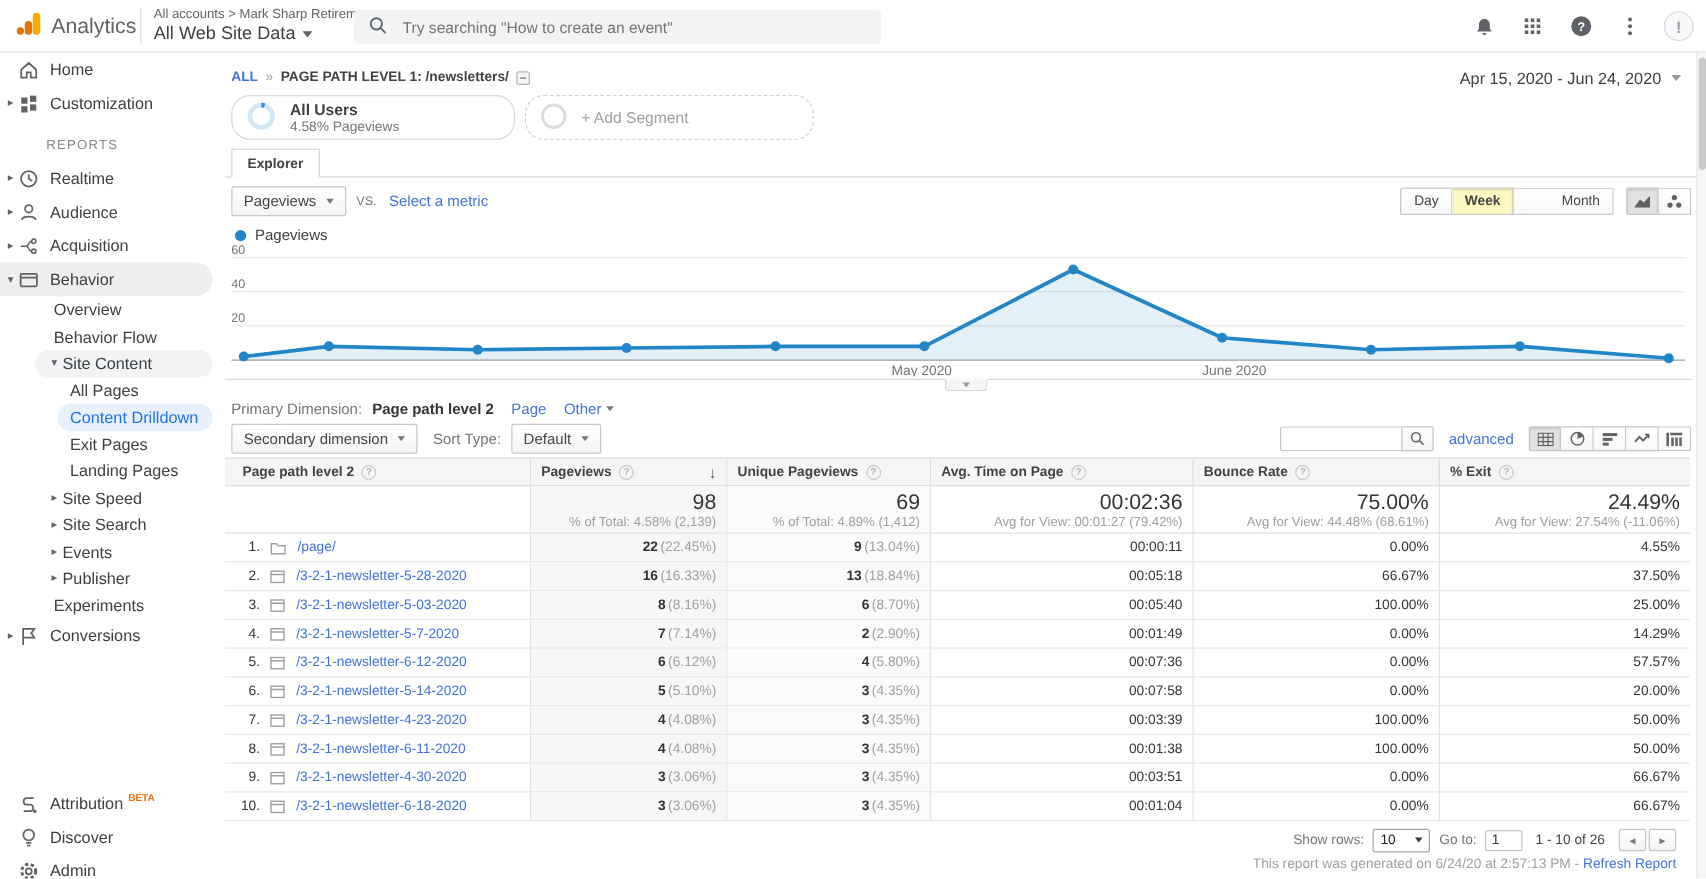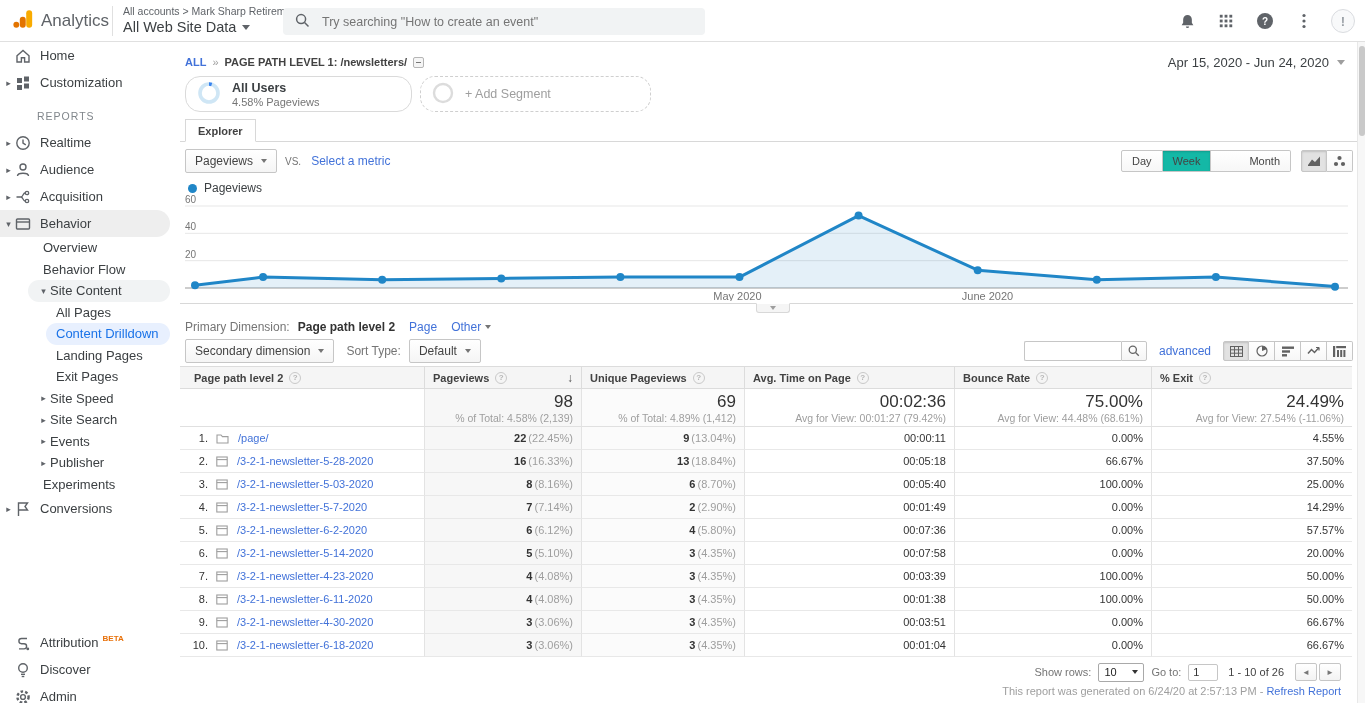--- a/index.html
+++ b/index.html
@@ -79,21 +79,21 @@
   .dd-btn { height:24px; border:1px solid #c6c6c6; border-radius:2px; background:linear-gradient(#fff,#f5f5f5);
     display:inline-flex; align-items:center; gap:8px; padding:0 9px; font-size:12px; color:#444; cursor:pointer; }
   .vs { font-size:10px; font-weight:normal; color:#757575; text-transform:uppercase; margin:0 10px 0 8px; }
   .metric-link { font-size:12px; }
   .right-tools { margin-left:auto; display:flex; align-items:center; gap:10px; }
   .seg-btns { display:flex; }
   .seg-btns button { height:22px; padding:0 10px; font-size:11px; color:#444; background:linear-gradient(#fff,#f7f7f7);
     border:1px solid #c6c6c6; border-left:none; cursor:pointer; font-family:inherit; }
   .seg-btns button:first-child { border-left:1px solid #c6c6c6; border-radius:2px 0 0 2px; }
   .seg-btns button:last-child { border-radius:0 2px 2px 0;padding-left:38px; }
-  .seg-btns button.active { background:#14b8a6; box-shadow:inset 0 1px 2px rgba(0,0,0,.15); font-weight:normal; }
+  .seg-btns button.active { background:#fef9c3; box-shadow:inset 0 1px 2px rgba(0,0,0,.15); font-weight:bold; }
   .icon-btns { display:flex; }
   .icon-btn { width:26px; height:22px; display:flex; align-items:center; justify-content:center;
     border:1px solid #c6c6c6; border-left:none; background:linear-gradient(#fff,#f7f7f7); cursor:pointer; }
   .icon-btn:first-child { border-left:1px solid #c6c6c6; border-radius:2px 0 0 2px; }
   .icon-btn:last-child { border-radius:0 2px 2px 0; }
   .icon-btn.active { background:#e2e2e2; box-shadow:inset 0 1px 2px rgba(0,0,0,.15); }
 
   #legend { position:absolute; left:8px; top:139px; display:flex; align-items:center; gap:7px; font-size:12px; color:#3c4043; }
   .dot { width:9px; height:9px; border-radius:50%; background:#2086c7; }
 
@@ -322,24 +322,24 @@
           <span class="nav-arrow">▾</span>
           <span class="nav-label">Site Content</span>
         </div>
         <div class="nav-row sub lvl3">
           <span class="nav-label">All Pages</span>
         </div>
         <div class="nav-row sub lvl3 pill-blue">
           <span class="nav-label">Content Drilldown</span>
         </div>
         <div class="nav-row sub lvl3">
+          <span class="nav-label">Exit Pages</span>
+        </div>
+        <div class="nav-row sub lvl3">
           <span class="nav-label">Landing Pages</span>
-        </div>
-        <div class="nav-row sub lvl3">
-          <span class="nav-label">Exit Pages</span>
         </div>
         <div class="nav-row sub lvl1">
           <span class="nav-arrow">▸</span>
           <span class="nav-label">Site Speed</span>
         </div>
         <div class="nav-row sub lvl1">
           <span class="nav-arrow">▸</span>
           <span class="nav-label">Site Search</span>
         </div>
         <div class="nav-row sub lvl1">
@@ -732,21 +732,21 @@
         </div>
         <div class="trow drow">
           <div class="td cell-path" style="width: 245px;">
             <span class="row-idx">5.</span>
             <span class="row-icon">
               <svg width="12" height="11" viewBox="0 0 12 11">
                 <rect x="0.8" y="1" width="10.4" height="9" fill="none" stroke="#9e9e9e" stroke-width="1.1"></rect>
                 <line x1="0.8" y1="3.6" x2="11.2" y2="3.6" stroke="#9e9e9e" stroke-width="1.1"></line>
               </svg>
             </span>
-            <a class="bluelink path-link">/3-2-1-newsletter-6-2-2020</a>
+            <a class="bluelink path-link">/3-2-1-newsletter-6-12-2020</a>
           </div>
           <div class="td shade-a" style="width: 157px;">
             <span class="bold">6</span>
             <span class="pct">(6.12%)</span>
           </div>
           <div class="td shade-b" style="width: 163px;">
             <span class="bold">4</span>
             <span class="pct">(5.80%)</span>
           </div>
           <div class="td" style="width: 210px;">00:07:36</div>

